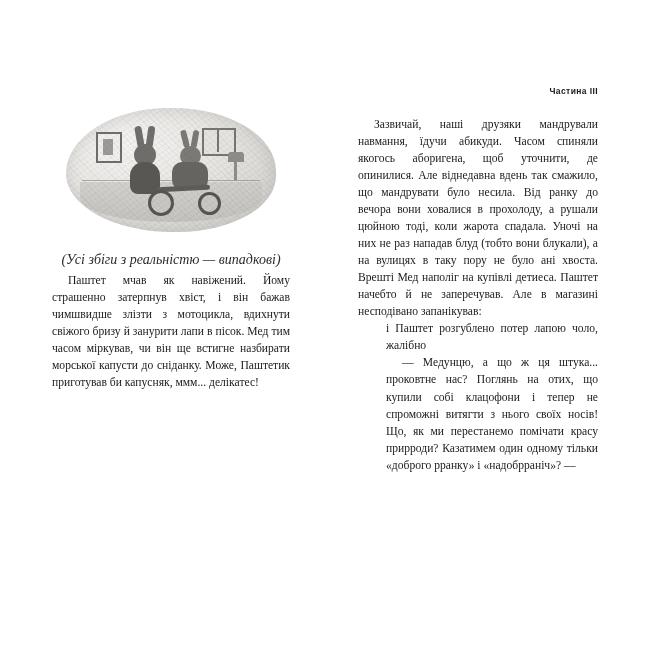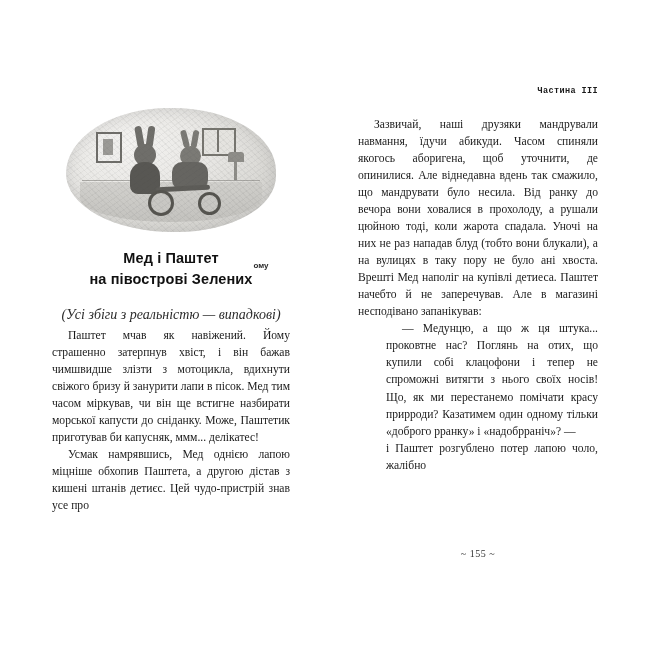--- a/index.html
+++ b/index.html
@@ -232,21 +232,21 @@
   
   .page-right {
     position: absolute;
     left: 358px;
     top: 86px;
     width: 240px;
     height: 480px;
   }
   .running-head {
     text-align: right;
-    font-family: Liberation Mono, monospace;
+    font-family: Liberation Sans, sans-serif;
     font-size: 8.5px;
     font-weight: bold;
     letter-spacing: .4px;
     color: #1a1a1a;
     margin: 0 0 20px 0;
   }
   .page-right .body-text { margin-top: 0; }
   .page-right .body-text p + p { margin-top: 0; margin-left: 28px; }
 
   .folio {
@@ -283,37 +283,31 @@
           <div class="ear2"></div>
         <div class="head"></div>
           <div class="body"></div>
       </div>
       <div class="ill-bar"></div>
       <div class="ill-wheel1"></div>
       <div class="ill-wheel2"></div>
       <div class="ill-grain"></div>
     </div>
 
-    <div class="chapter-title">
-      <div>Мед і Паштет</div>
-      <div><span class="line2"><span>на півострові Зелених</span><span class="tiny-sup">ому</span></span></div>
-    </div>
 
     <div class="note">(Усі збіги з реальністю — випадкові)</div>
 
     <div class="body-text">
       <p>Паштет мчав як навіжений. Йому страшенно затерпнув хвіст, і він бажав чимшвидше злізти з мотоцикла, вдихнути свіжого бризу й занурити лапи в пісок. Мед тим часом міркував, чи він ще встигне назбирати морської капусти до сніданку. Може, Паштетик приготував би капусняк, ммм... делікатес!</p>
-      <p>Усмак намрявшись, Мед однією лапою міцніше обхопив Паштета, а другою дістав з кишені штанів детиєс. Цей чудо-пристрій знав усе про</p>
     </div>
   </div>
 
   <div class="page-right">
     <div class="running-head">Частина III</div>
     <div class="body-text">
       <p>Зазвичай, наші друзяки мандрували навмання, їдучи абикуди. Часом спиняли якогось аборигена, щоб уточнити, де опинилися. Але віднедавна вдень так смажило, що мандрувати було несила. Від ранку до вечора вони ховалися в прохолоду, а рушали цюйною тоді, коли жарота спадала. Уночі на них не раз нападав блуд (тобто вони блукали), а на вулицях в таку пору не було ані хвоста. Врешті Мед наполіг на купівлі детиеса. Паштет начебто й не заперечував. Але в магазині несподівано запанікував:</p>
+      <p style="text-indent:0">і Паштет розгублено потер лапою чоло, жалібно</p>
       <p>— Медунцю, а що ж ця штука... проковтне нас? Поглянь на отих, що купили собі клацофони і тепер не спроможні витягти з нього своїх носів! Що, як ми перестанемо помічати красу прирроди? Казатимем один одному тільки «доброго рранку» і «надобрраніч»? —</p>
-      <p style="text-indent:0">і Паштет розгублено потер лапою чоло, жалібно</p>
     </div>
   </div>
 
-  <div class="folio folio-right">~ 155 ~</div>
 
 </div>
 
 </body></html>

